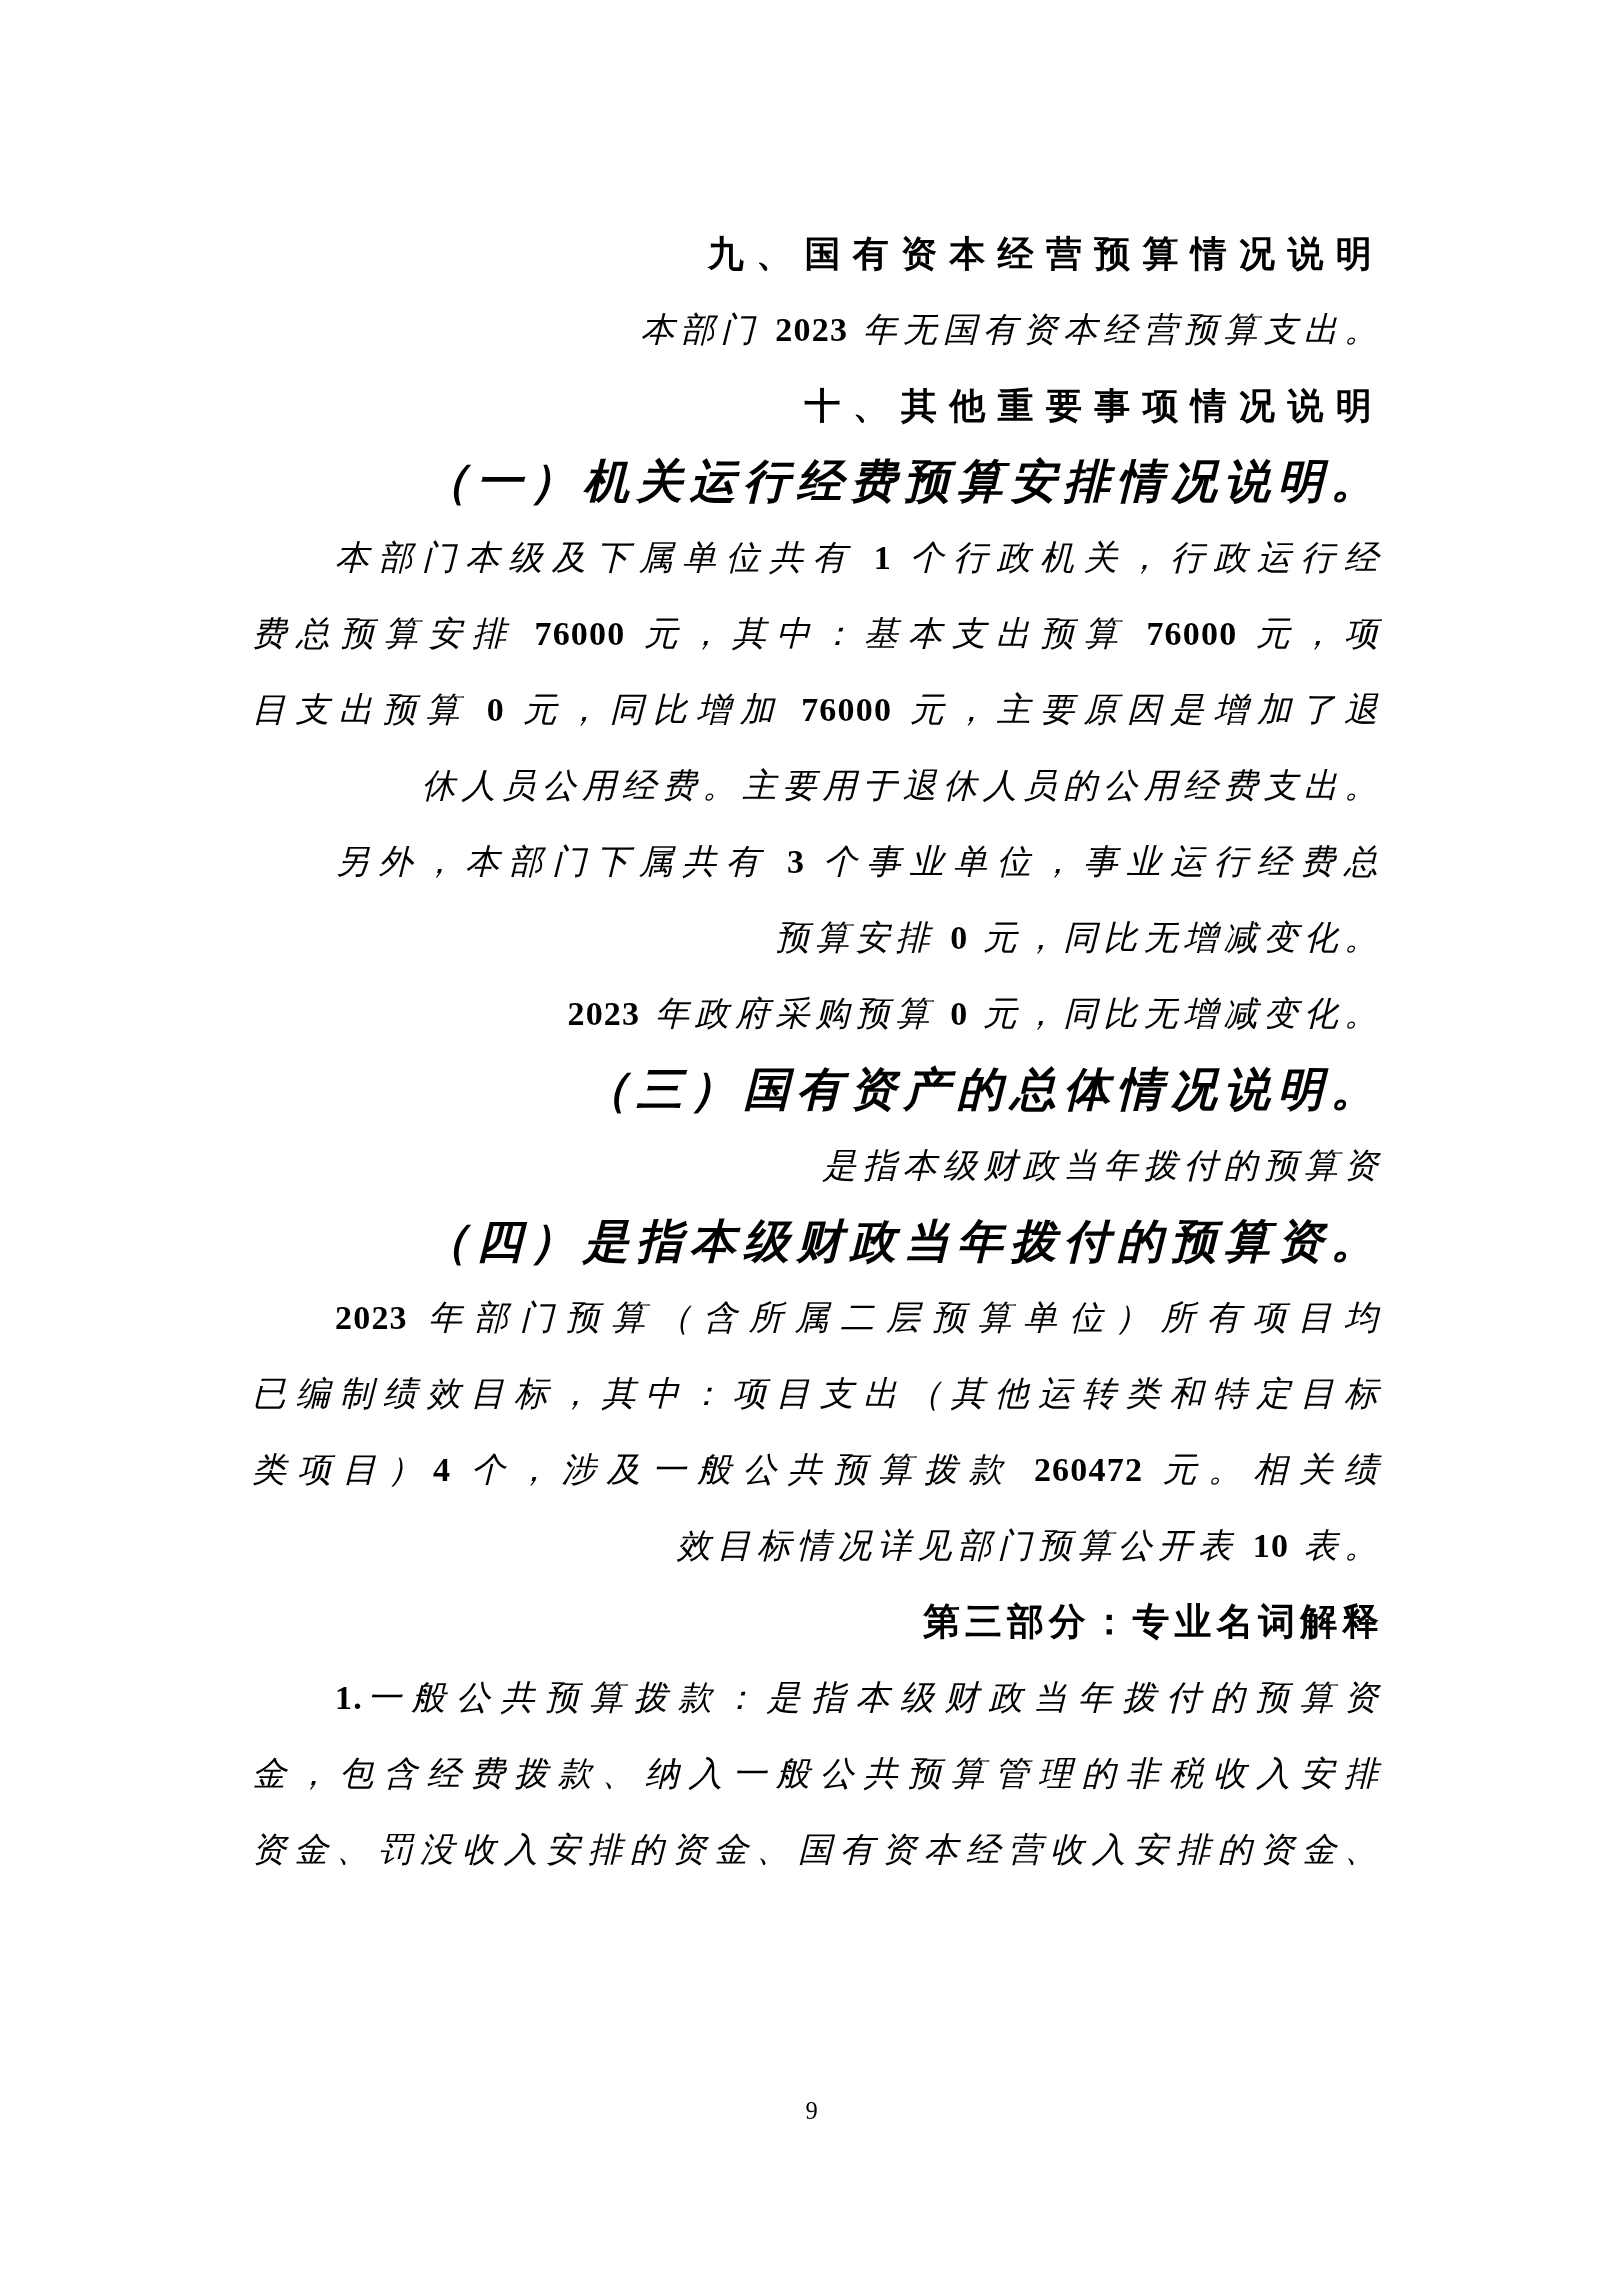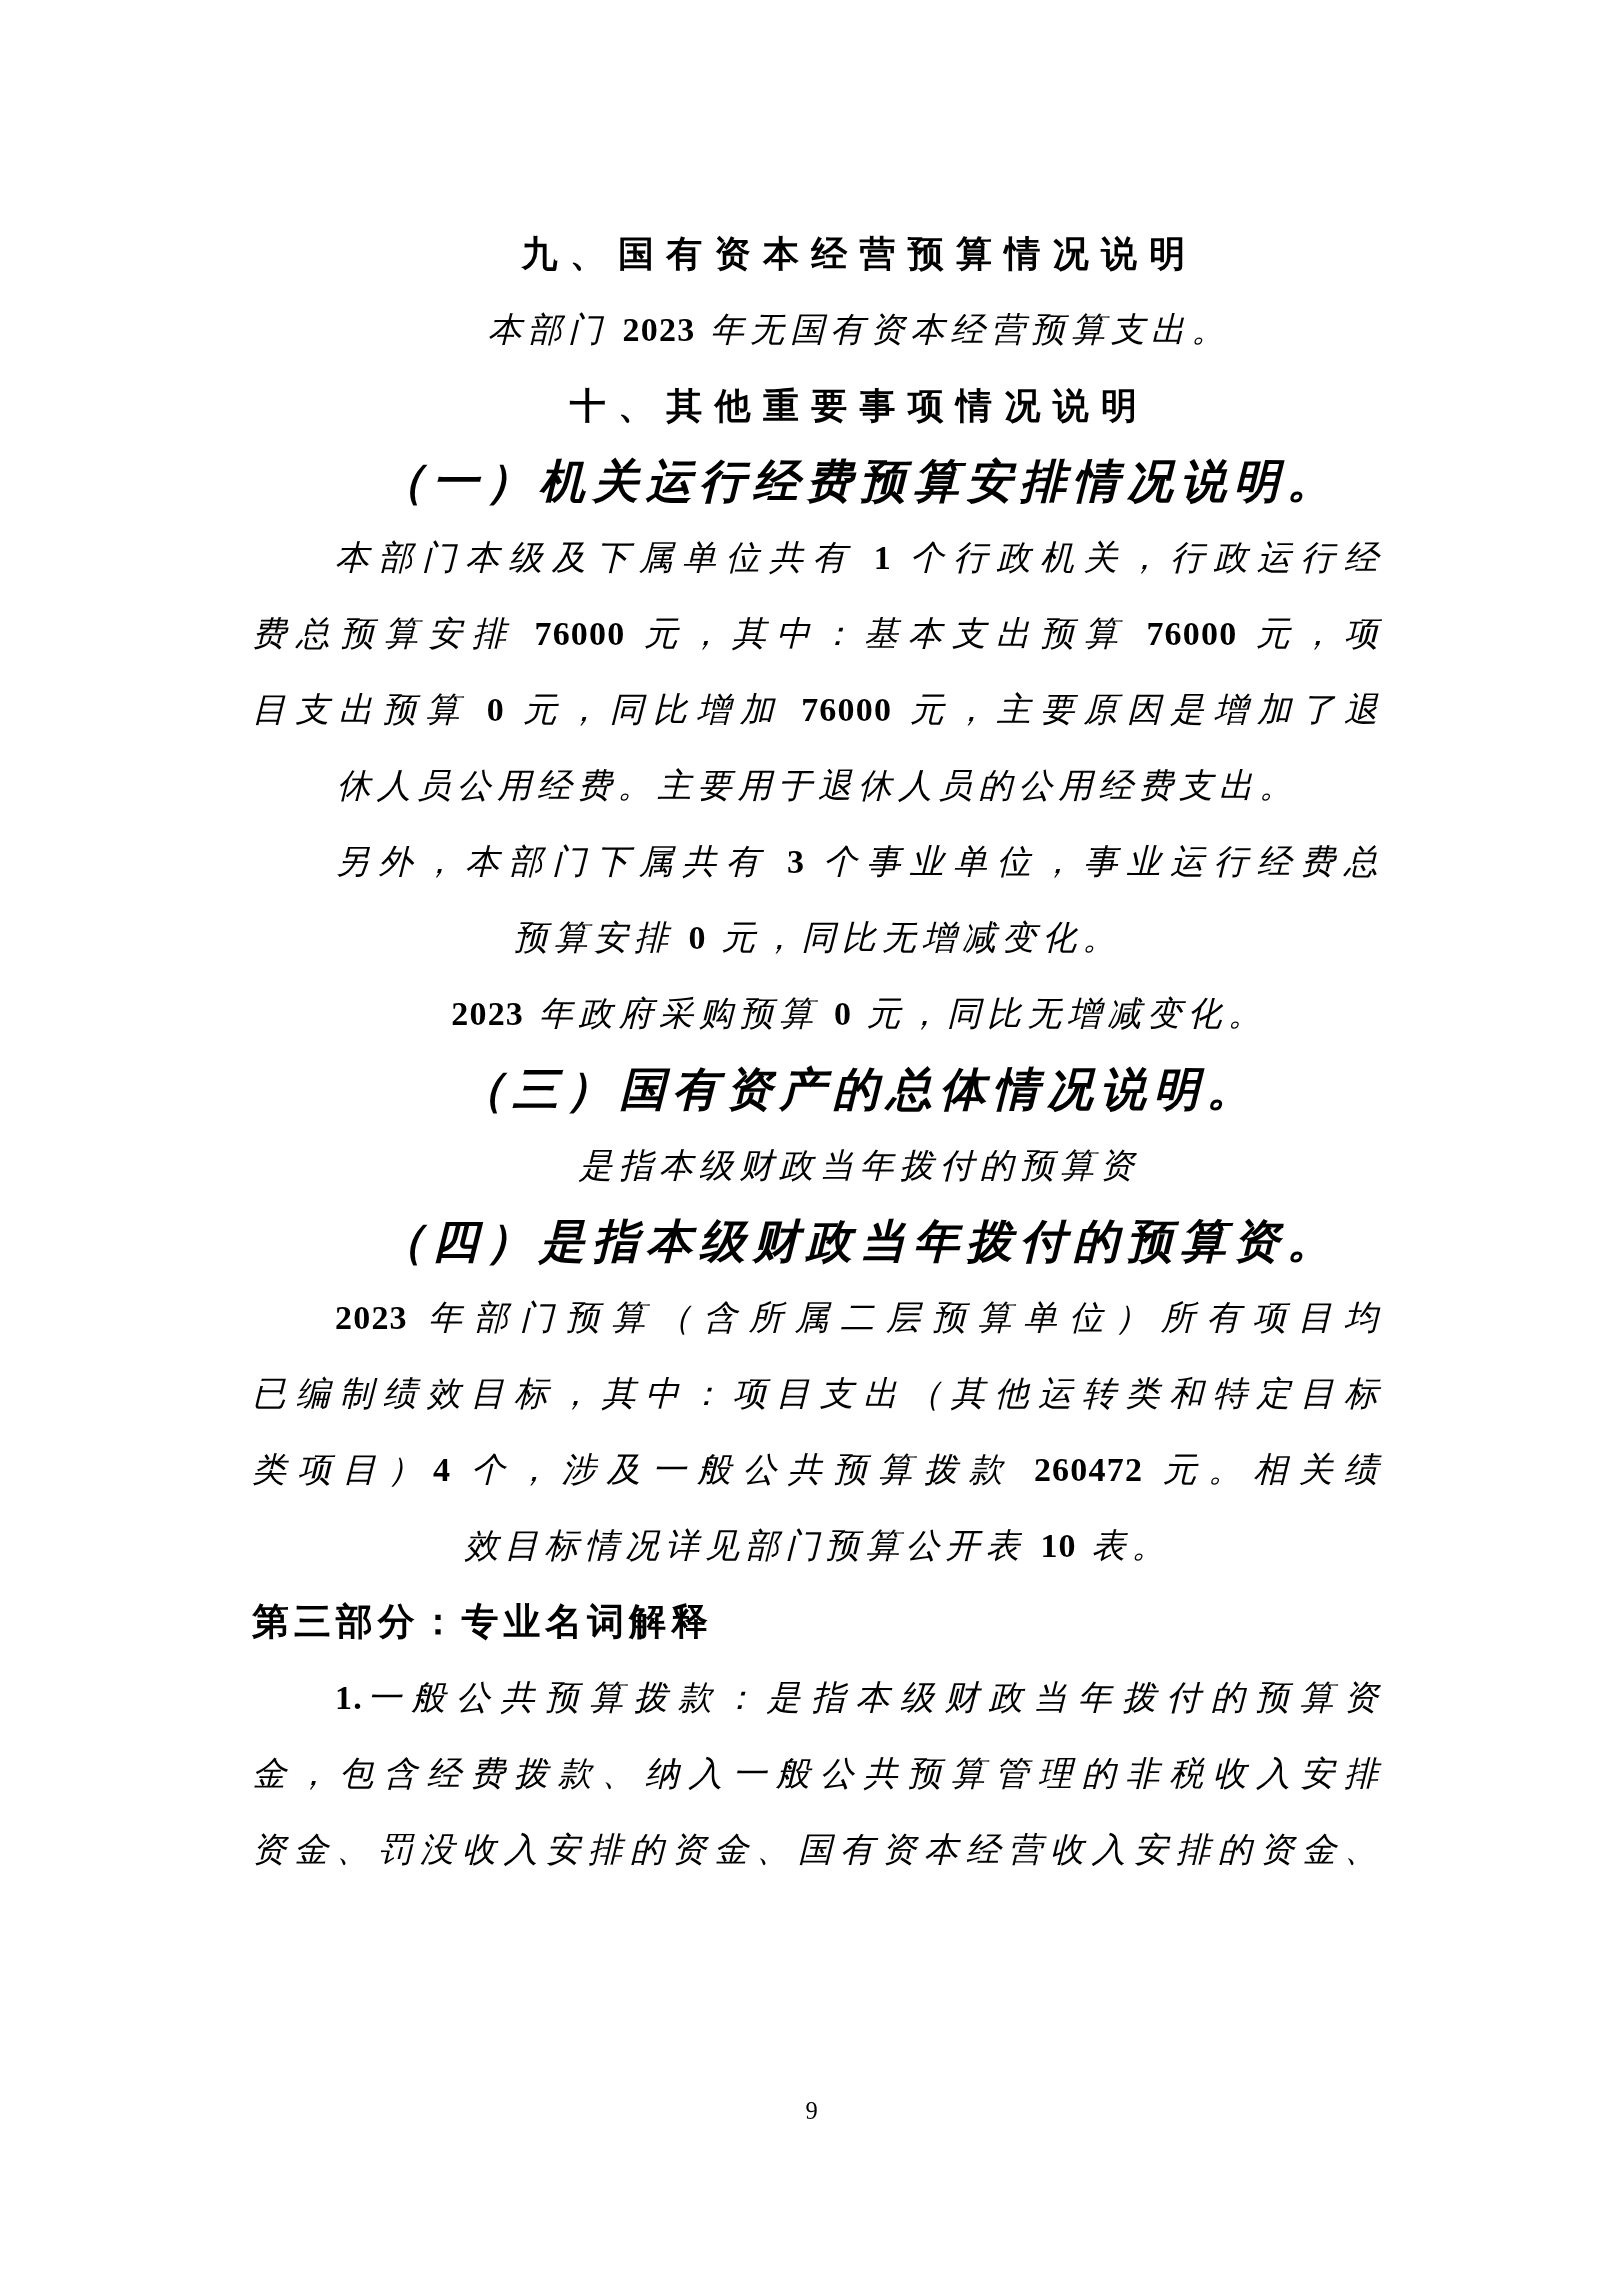--- a/index.html
+++ b/index.html
@@ -48,22 +48,22 @@
   }
   
   .heading-kai{
     font-family:"Liberation Serif","DejaVu Serif",serif;
     font-style:italic;
     font-weight:700;
     font-size:46px;
     letter-spacing:7.4px;
   }
   .indent{padding-left:83px;}
-  .align-left{text-align:center;}
-  .align-center{text-align:left;}
+  .align-left{text-align:right;}
+  .align-center{text-align:right;}
   .align-justify{
     text-align:justify;
     text-align-last:justify;
     text-justify:inter-character;
   }
   
   .num{
     font-family:"Liberation Serif","DejaVu Serif",serif;
     font-style:normal;
     font-weight:700;

